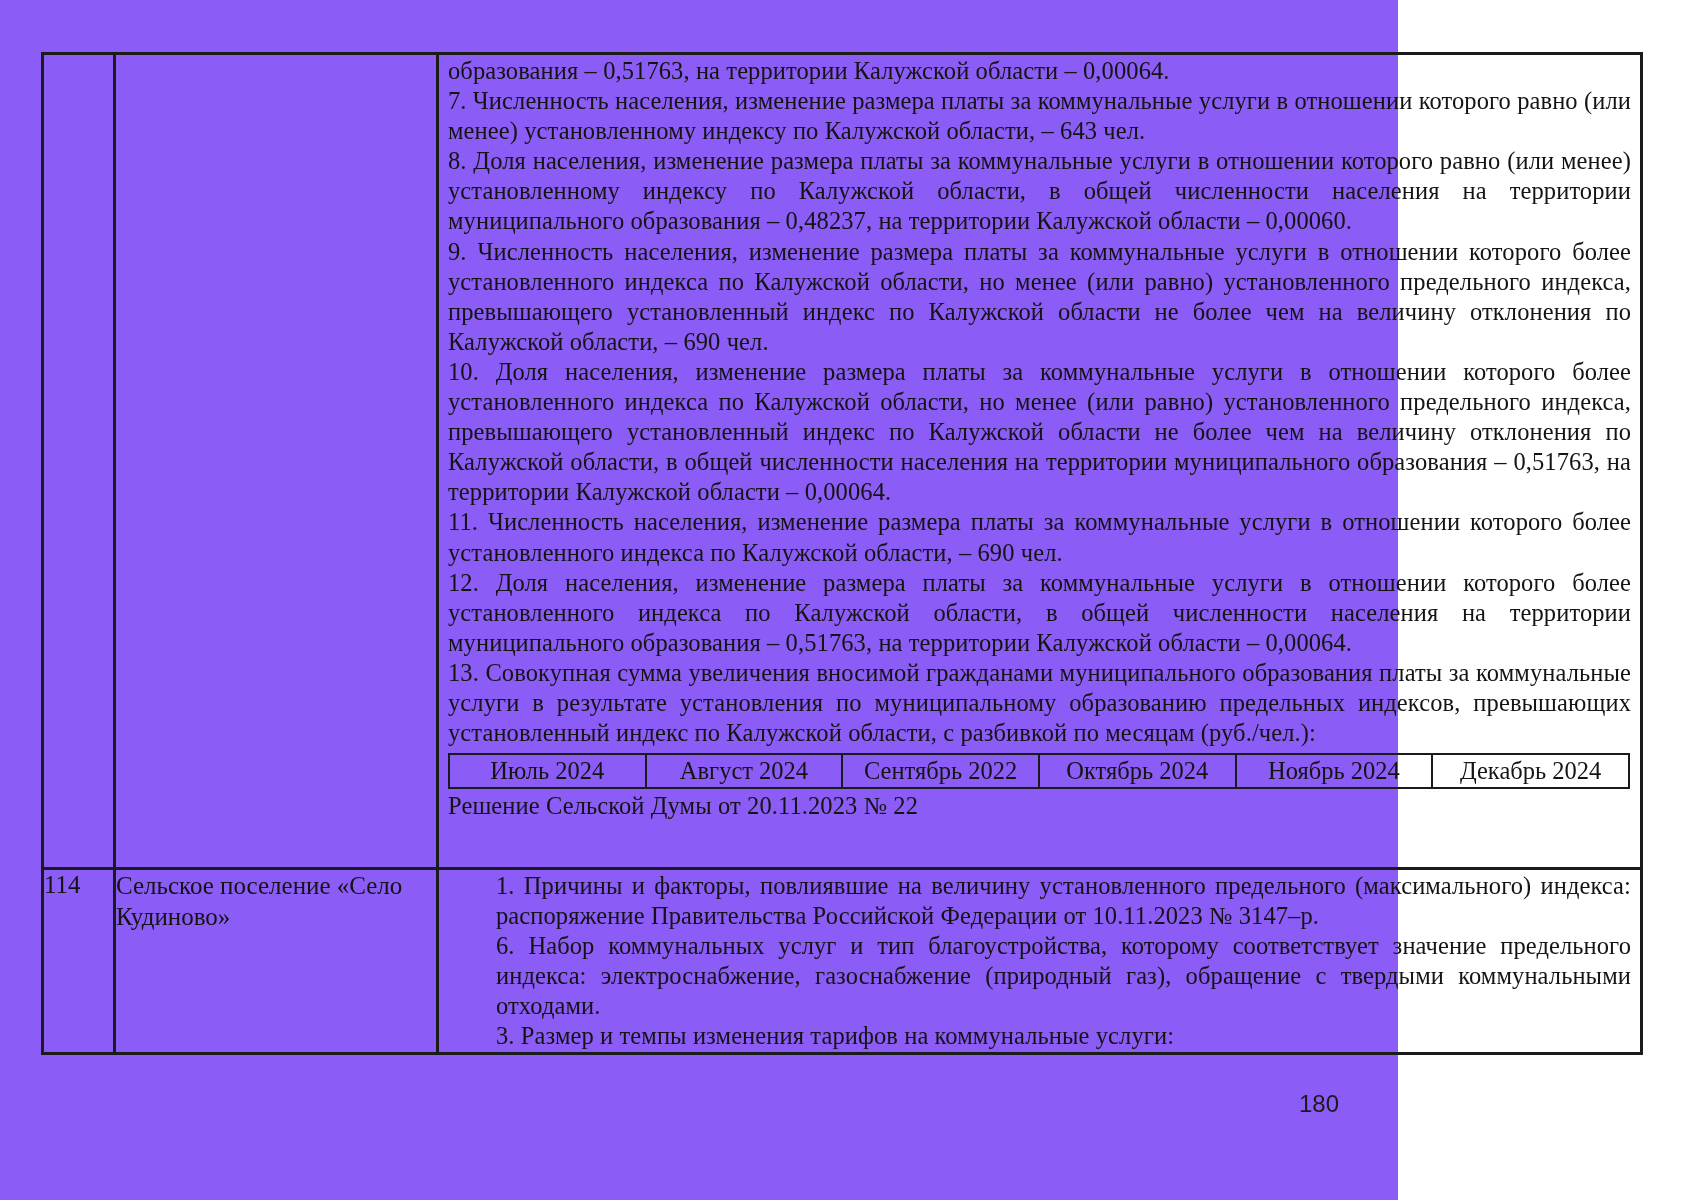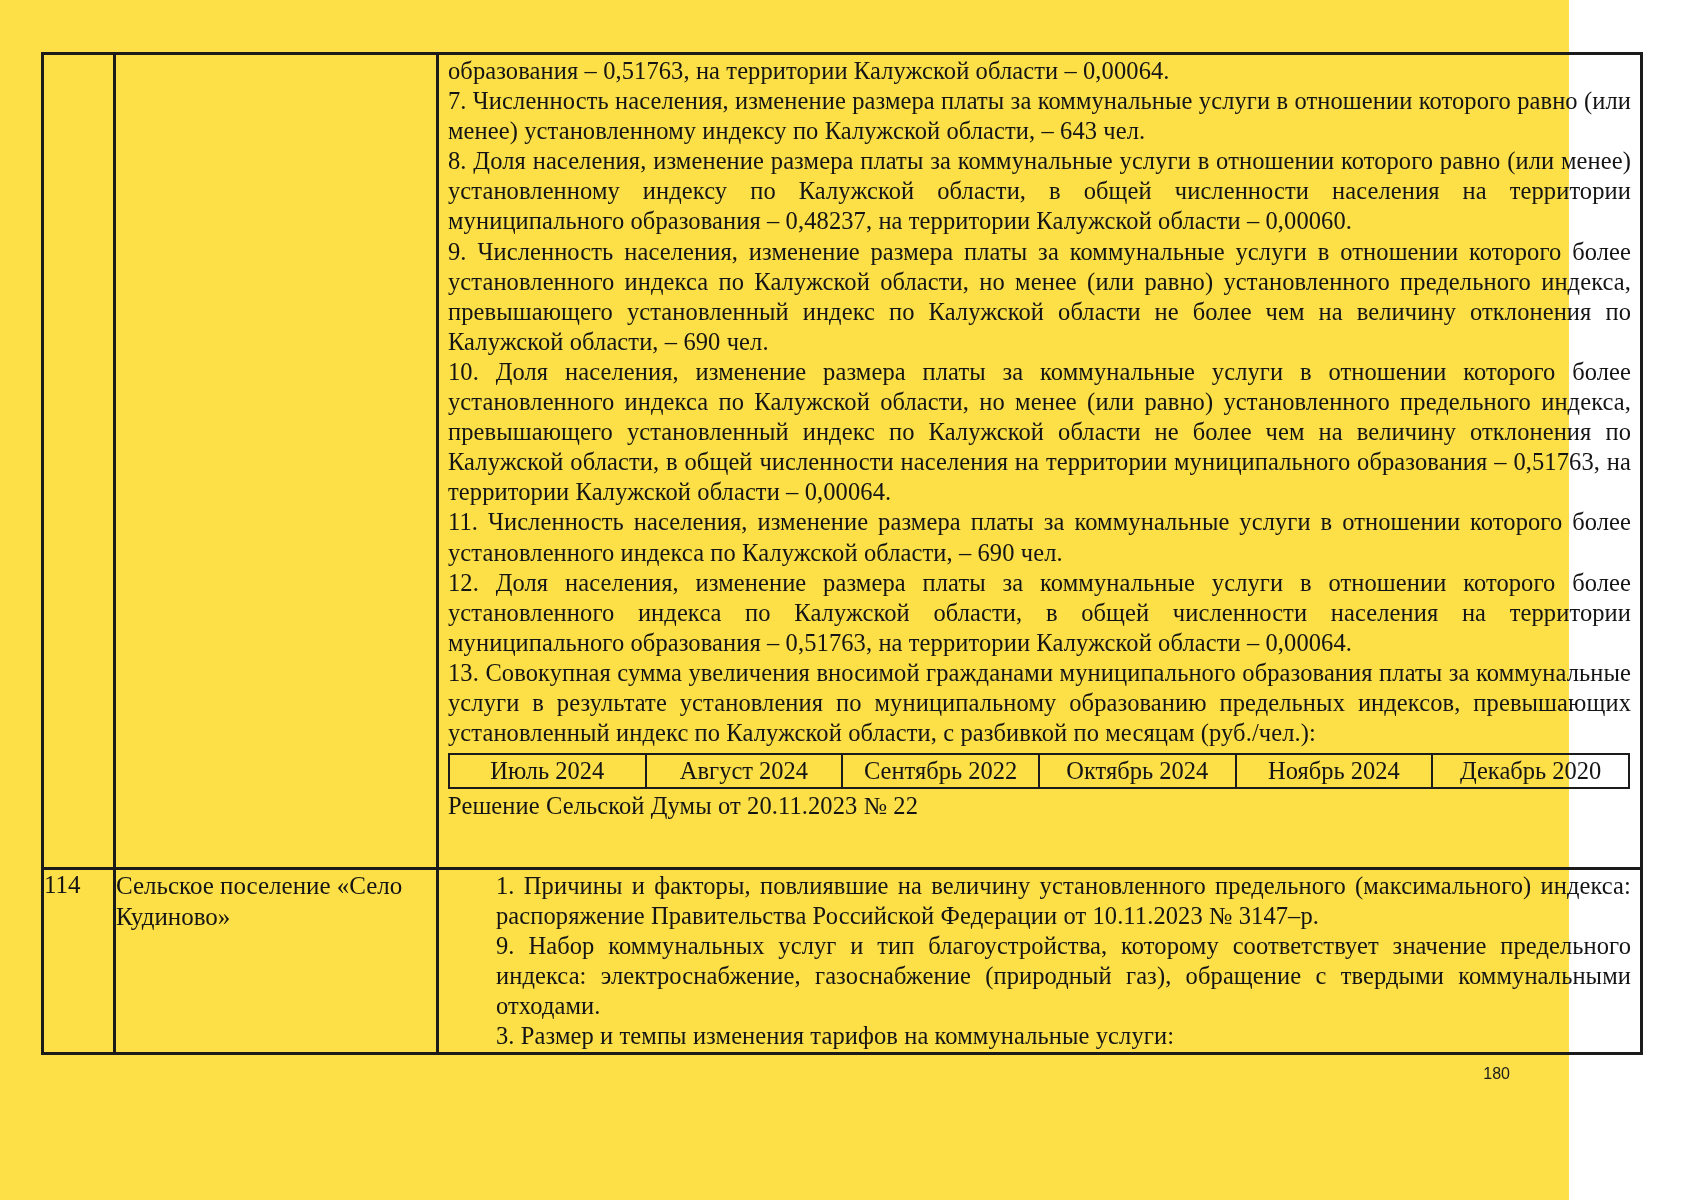--- a/index.html
+++ b/index.html
@@ -9,23 +9,23 @@
   }
   body {
     width: 1697px;
     height: 1200px;
     font-family: "Liberation Serif", serif;
     color: #141414;
     overflow: hidden;
   }
   .page {
     position: relative;
-    width: 1569px;
+    width: 1398px;
     height: 1200px;
-    background: #fde047;
+    background: #8b5cf6;
   }
   table.doc {
     position: absolute;
     left: 41px;
     top: 52px;
     width: 1602px;
     border-collapse: collapse;
     table-layout: fixed;
   }
   table.doc > tbody > tr > td {
@@ -72,24 +72,24 @@
   table.inner td {
     border: 2px solid #1b1b1b;
     text-align: center;
     font-size: 24.5px;
     line-height: 29px;
     padding: 1px 0 2px 0;
     vertical-align: middle;
   }
   .page-number {
     position: absolute;
-    top: 1065px;
+    top: 1090px;
     right: 59px;
     font-family: "Liberation Sans", sans-serif;
-    font-size: 16px;
+    font-size: 24px;
     color: #1b1b1b;
   }
 </style>
 </head>
 <body>
 
 <div class="page">
 
   <table class="doc">
     <colgroup>
@@ -112,36 +112,36 @@
             <p>12. Доля населения, изменение размера платы за коммунальные услуги в отношении которого более установленного индекса по Калужской области, в общей численности населения на территории муниципального образования – 0,51763, на территории Калужской области – 0,00064.</p>
             <p>13. Совокупная сумма увеличения вносимой гражданами муниципального образования платы за коммунальные услуги в результате установления по муниципальному образованию предельных индексов, превышающих установленный индекс по Калужской области, с разбивкой по месяцам (руб./чел.):</p>
             <table class="inner">
               <tbody>
                 <tr>
                   <td>Июль 2024</td>
                   <td>Август 2024</td>
                   <td>Сентябрь 2022</td>
                   <td>Октябрь 2024</td>
                   <td>Ноябрь 2024</td>
-                  <td>Декабрь 2020</td>
+                  <td>Декабрь 2024</td>
                 </tr>
               </tbody>
             </table>
             <p class="decision-line">Решение Сельской Думы от 20.11.2023 № 22</p>
           </div>
         </td>
       </tr>
 
       <tr class="row-114">
         <td class="idx-cell">114</td>
         <td class="muni-cell">Сельское поселение «Село Кудиново»</td>
         <td>
           <div class="cellwrap-short c3-pad">
             <p>1. Причины и факторы, повлиявшие на величину установленного предельного (максимального) индекса: распоряжение Правительства Российской Федерации от 10.11.2023 № 3147–р.</p>
-            <p>9. Набор коммунальных услуг и тип благоустройства, которому соответствует значение предельного индекса: электроснабжение, газоснабжение (природный газ), обращение с твердыми коммунальными отходами.</p>
+            <p>6. Набор коммунальных услуг и тип благоустройства, которому соответствует значение предельного индекса: электроснабжение, газоснабжение (природный газ), обращение с твердыми коммунальными отходами.</p>
             <p>3. Размер и темпы изменения тарифов на коммунальные услуги:</p>
           </div>
         </td>
       </tr>
     </tbody>
   </table>
 
   <div class="page-number">180</div>
 
 </div>

